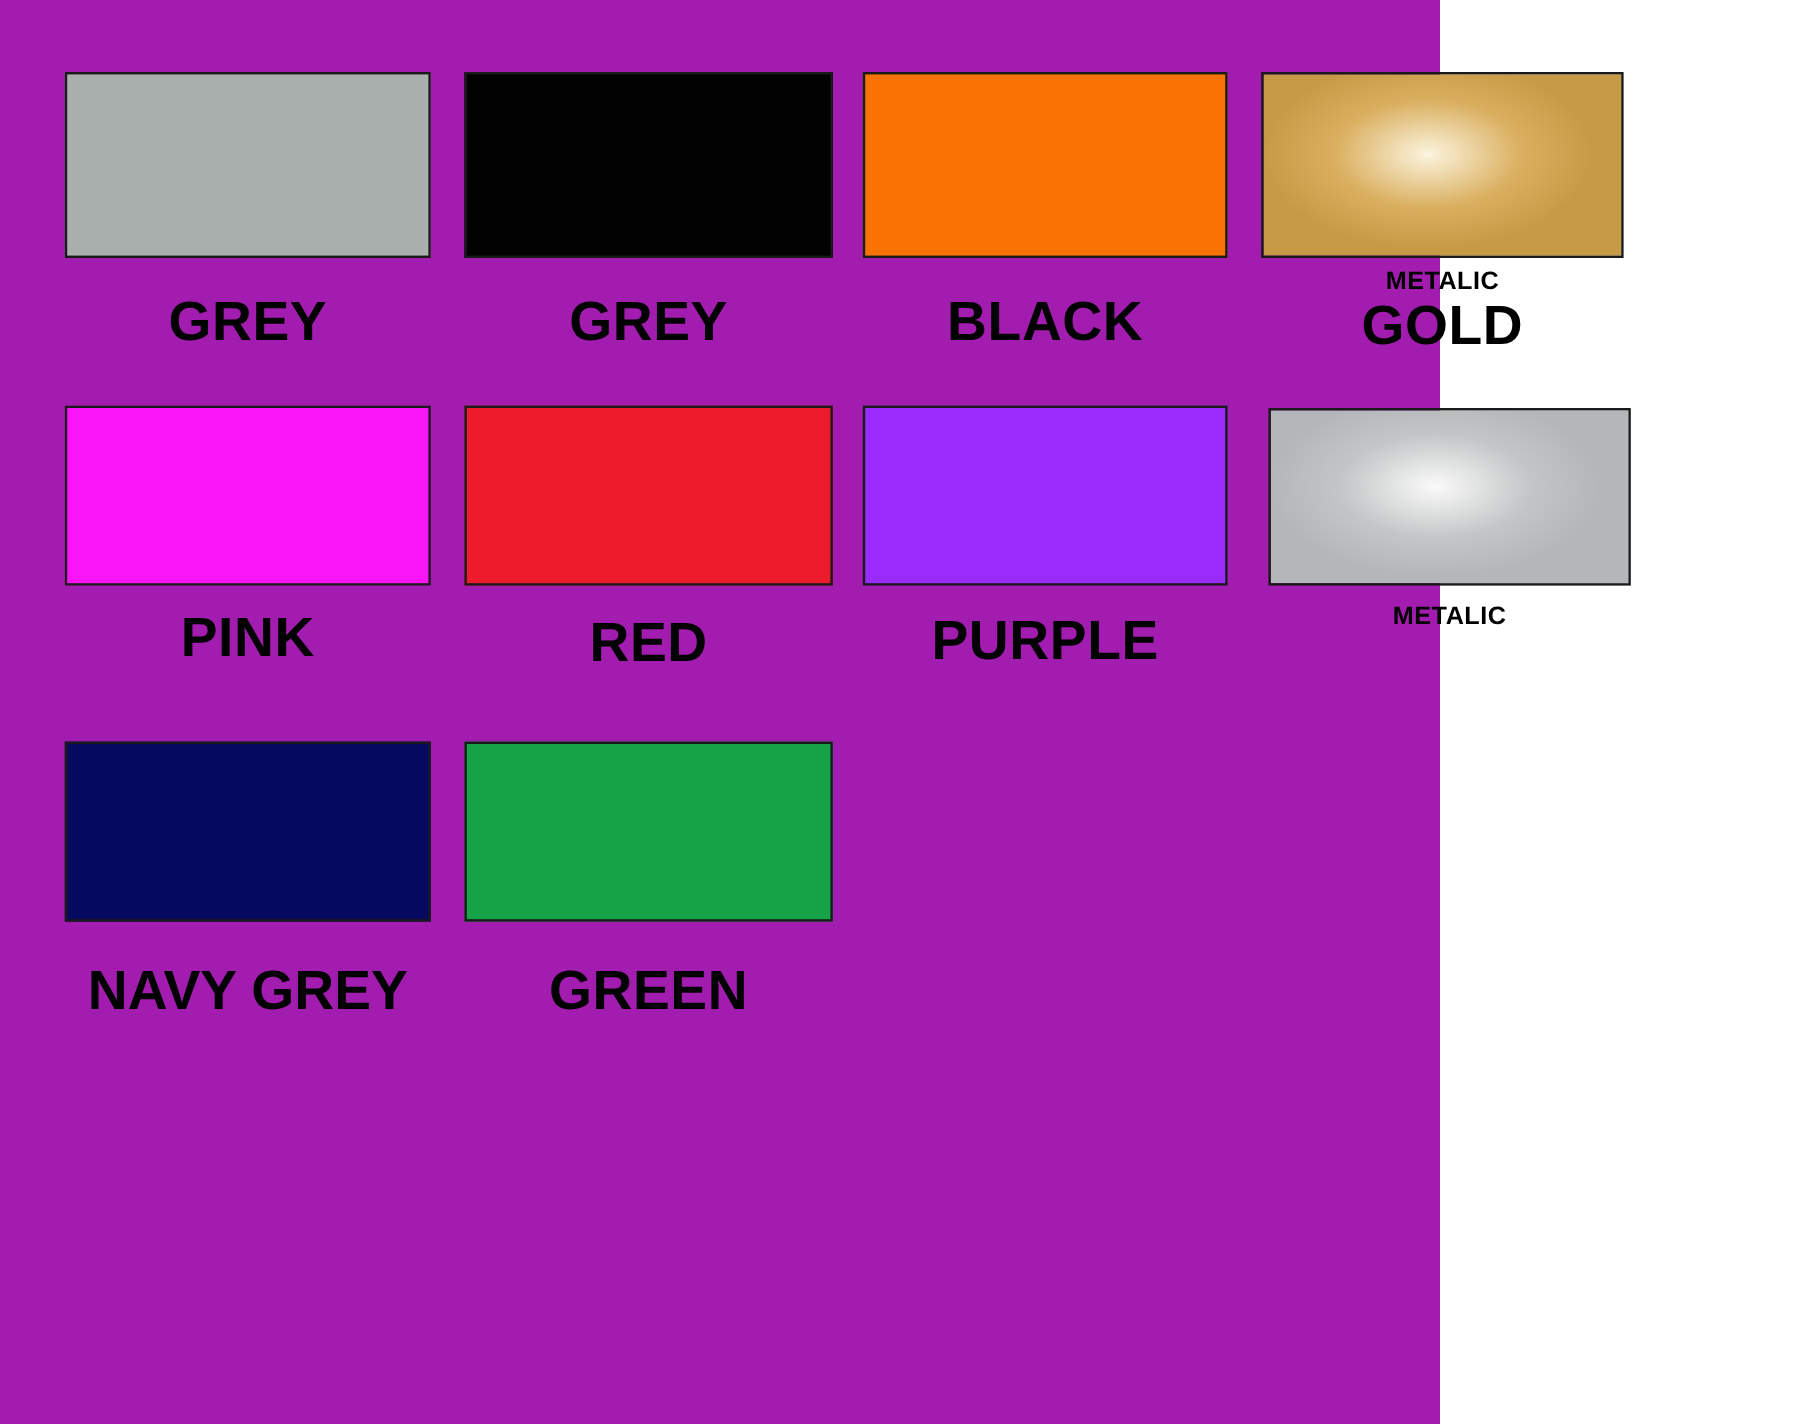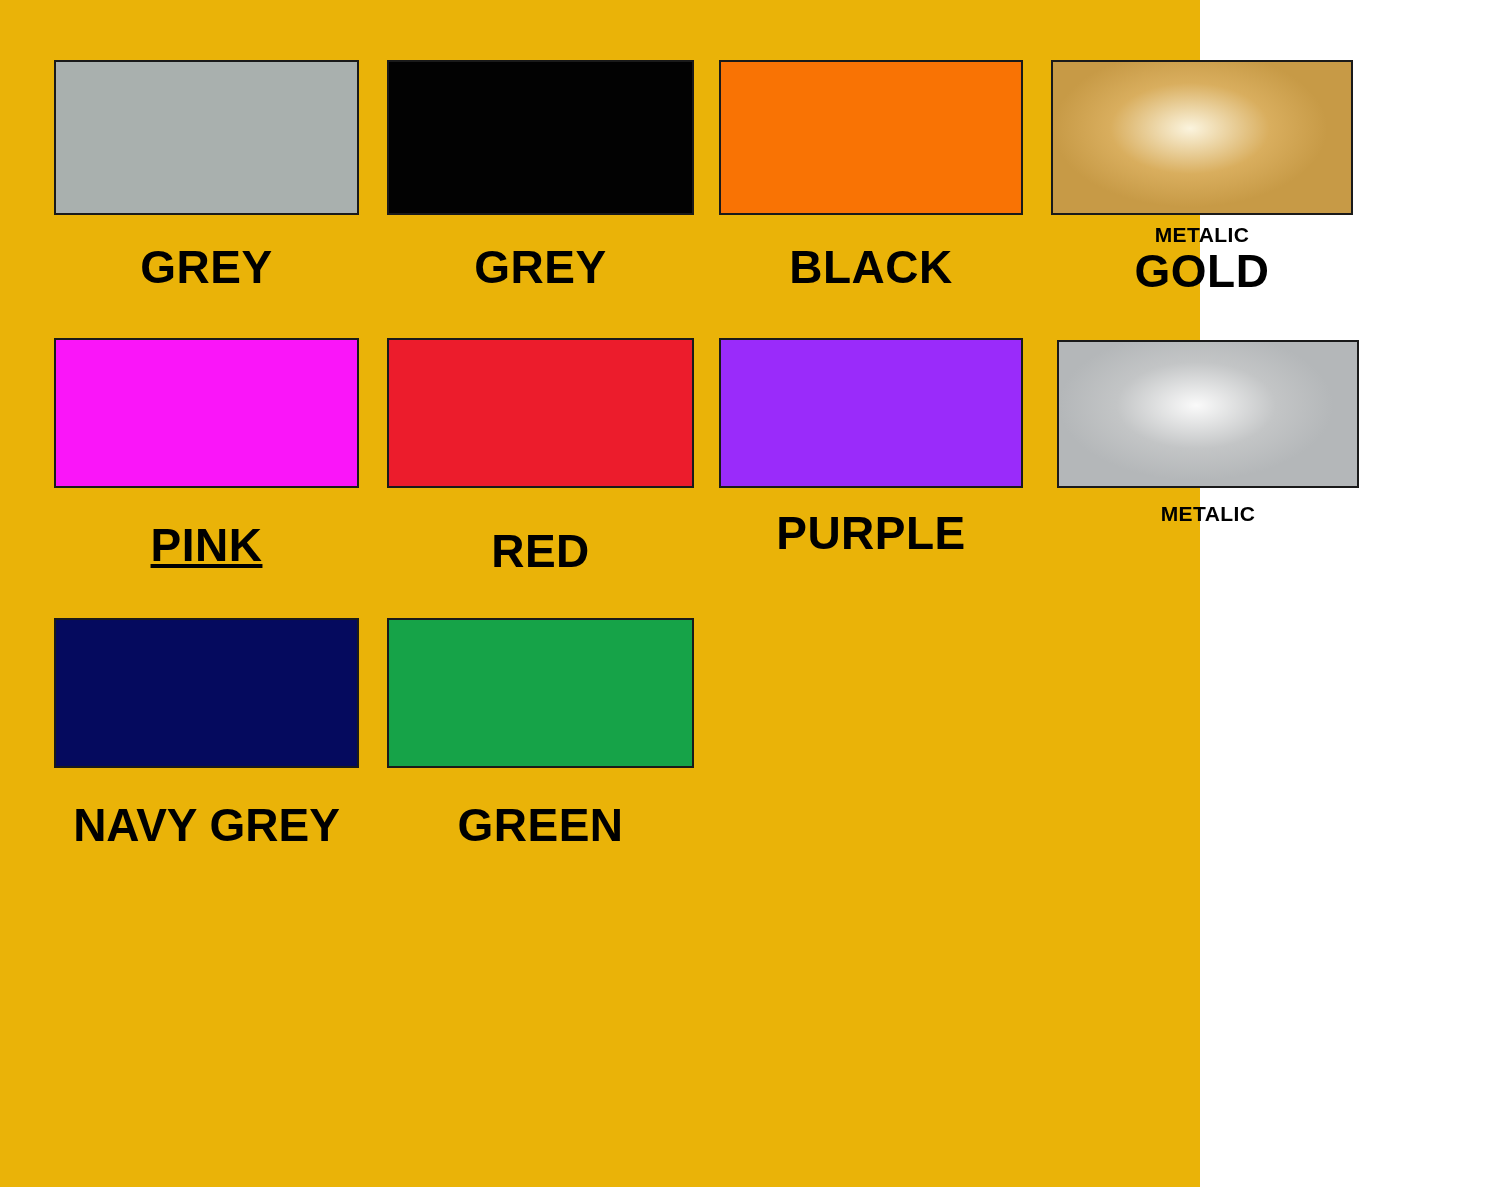--- a/index.html
+++ b/index.html
@@ -12,21 +12,21 @@
     height: 1187px;
     font-family: "Liberation Sans", sans-serif;
     color: #000000;
     overflow: hidden;
   }
 
   #sheet {
     position: relative;
     width: 1200px;
     height: 1187px;
-    background: #eab308;
+    background: #a21caf;
   }
 
   .swatch-cell {
     position: absolute;
   }
 
   .chip {
     position: absolute;
     left: 0;
     top: 0;
@@ -90,27 +90,27 @@
     </div>
     <div class="swatch-cell" style="left: 1051px; top: 60px; width: 302px;">
       <div class="chip" style="width: 302px; height: 155px; border-color: rgb(26, 26, 26); background: radial-gradient(46% 52% at 46% 44%, rgb(251, 244, 222) 0%, rgb(217, 174, 94) 58%, rgb(199, 154, 70) 100%);"></div>
       <div class="label-block" style="top: 164px;">
         <span class="label-sub">METALIC</span>
         <span class="label-main">GOLD</span>
       </div>
     </div>
     <div class="swatch-cell" style="left: 54px; top: 338px; width: 305px;">
       <div class="chip" style="width: 305px; height: 150px; border-color: rgb(26, 26, 26); background: rgb(250, 21, 249);"></div>
-      <div class="label-block" style="top: 184px; text-decoration: underline;">
+      <div class="label-block" style="top: 170px;">
         <span class="label-main">PINK</span>
       </div>
     </div>
     <div class="swatch-cell" style="left: 387px; top: 338px; width: 307px;">
       <div class="chip" style="width: 307px; height: 150px; border-color: rgb(26, 26, 26); background: rgb(236, 28, 44);"></div>
-      <div class="label-block" style="top: 190px;">
+      <div class="label-block" style="top: 174px;">
         <span class="label-main">RED</span>
       </div>
     </div>
     <div class="swatch-cell" style="left: 719px; top: 338px; width: 304px;">
       <div class="chip" style="width: 304px; height: 150px; border-color: rgb(26, 26, 26); background: rgb(154, 43, 250);"></div>
       <div class="label-block" style="top: 172px;">
         <span class="label-main">PURPLE</span>
       </div>
     </div>
     <div class="swatch-cell" style="left: 1057px; top: 340px; width: 302px;">

